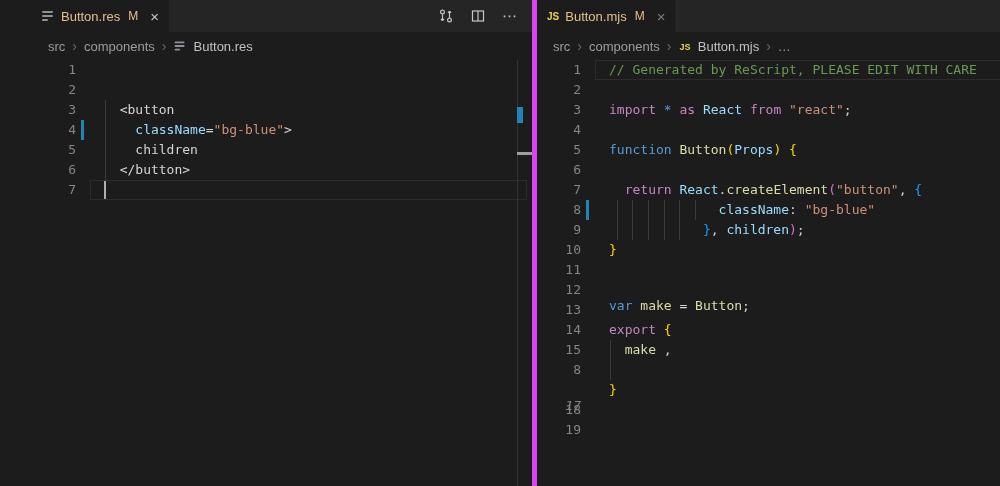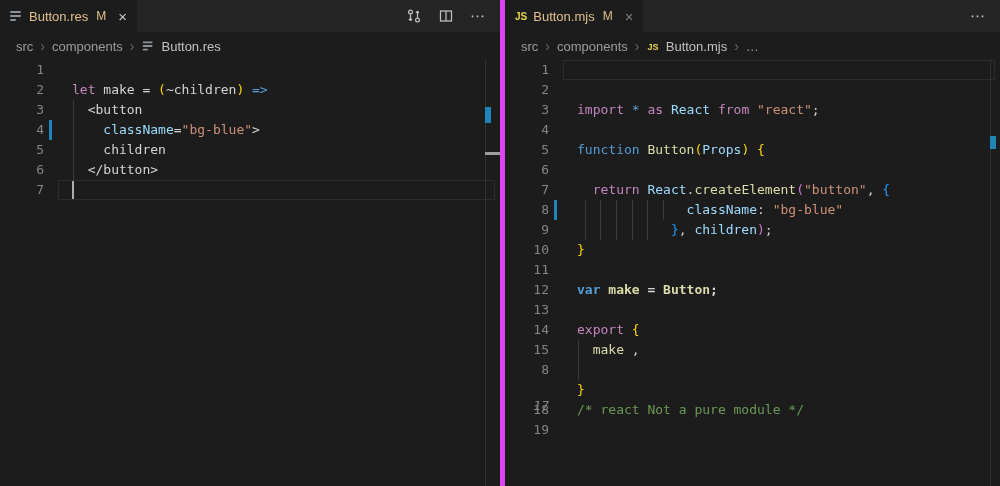--- a/index.html
+++ b/index.html
@@ -2,21 +2,21 @@
 <html><head>
 <meta charset="utf-8">
 <style>
   * { margin:0; padding:0; box-sizing:border-box; }
   html,body { background:#111; }
   .workbench {
     position:relative; width:1000px; height:486px; overflow:hidden;
     background:#1c1c1c; font-family:"Liberation Sans", sans-serif;
     -webkit-font-smoothing:antialiased;
   }
-  .pane { position:absolute; top:0; height:486px; width:500px; }
+  .pane { position:absolute; top:0; height:486px; width:500px;margin-left:32px; }
   .pane.right { left:500px; border-left:5px solid #d946ef; }
   .pane.left { left:0; }
 
   
   .tabbar { position:relative; height:32px; background:#252526; display:flex; align-items:stretch; }
   .tab { display:flex; align-items:center; gap:6px; padding:0 10px; background:#1c1c1c; cursor:pointer; }
   .tab-label { font-size:13px; color:#e2c08d; }
   .tab-mod { font-size:12px; color:#e2c08d; margin-left:2px; }
   .tab-close { font-size:15px; color:#c8c8c8; margin-left:6px; line-height:1; }
   .tab-close.dim { color:#7f7f7f; }
@@ -109,21 +109,20 @@
       <span class="res-icon">
           <i></i>
           <i></i>
           <i></i>
         </span>
       <span class="crumb file">Button.res</span>
     </div>
     <div class="editor">
         <div class="line-num" style="top: 0px;">1</div>
         <div class="line-num" style="top: 20px;">2</div>
-        <div class="code-line" style="top: 20px;"><span class="t-kw">let</span><span class="t-fg"> </span><span class="t-fg">make</span><span class="t-fg"> = </span><span class="t-b0">(</span><span class="t-fg">~children</span><span class="t-b0">)</span><span class="t-fg"> </span><span class="t-blue">=&gt;</span></div>
         <div class="guide" style="left: 73px; top: 40px;"></div>
         <div class="line-num" style="top: 40px;">3</div>
         <div class="code-line" style="top: 40px;"><span class="t-fg">  &lt;button</span></div>
         <div class="guide" style="left: 73px; top: 60px;"></div>
         <div class="line-num" style="top: 60px;">4</div>
         <div class="gutter-mod" style="top: 60px;"></div>
         <div class="code-line" style="top: 60px;"><span class="t-fg">    </span><span class="t-id">className</span><span class="t-fg">=</span><span class="t-str">"bg-blue"</span><span class="t-fg">&gt;</span></div>
         <div class="guide" style="left: 73px; top: 80px;"></div>
         <div class="line-num" style="top: 80px;">5</div>
         <div class="code-line" style="top: 80px;"><span class="t-fg">    children</span></div>
@@ -158,20 +157,21 @@
       <span class="crumb">components</span>
       <span class="chev">›</span>
       <span class="js-badge">JS</span>
       <span class="crumb file">Button.mjs</span>
       <span class="chev">›</span>
       <span class="crumb">…</span>
     </div>
     <div class="editor">
         <div class="line-hl" style="top: 0px;"></div>
         <div class="line-num" style="top: 0px;">1</div>
+        <div class="code-line" style="top: 0px;"><span class="t-cm">// Generated by ReScript, PLEASE EDIT WITH CARE</span></div>
         <div class="line-num" style="top: 20px;">2</div>
         <div class="code-line" style="top: 20px;"></div>
         <div class="line-num" style="top: 40px;">3</div>
         <div class="code-line" style="top: 40px;"><span class="t-kw">import</span><span class="t-fg"> </span><span class="t-blue">*</span><span class="t-fg"> </span><span class="t-kw">as</span><span class="t-fg"> </span><span class="t-id">React</span><span class="t-fg"> </span><span class="t-kw">from</span><span class="t-fg"> </span><span class="t-str">"react"</span><span class="t-fg">;</span></div>
         <div class="line-num" style="top: 60px;">4</div>
         <div class="code-line" style="top: 60px;"></div>
         <div class="line-num" style="top: 80px;">5</div>
         <div class="code-line" style="top: 80px;"><span class="t-blue">function</span><span class="t-fg"> </span><span class="t-fn">Button</span><span class="t-b0">(</span><span class="t-id">Props</span><span class="t-b0">)</span><span class="t-fg"> </span><span class="t-b0">{</span></div>
         <div class="line-num" style="top: 100px;">6</div>
         <div class="line-num" style="top: 120px;">7</div>
@@ -190,35 +190,34 @@
         <div class="guide" style="left: 111.127px; top: 160px;"></div>
         <div class="guide" style="left: 126.778px; top: 160px;"></div>
         <div class="guide" style="left: 142.429px; top: 160px;"></div>
         <div class="line-num" style="top: 160px;">9</div>
         <div class="code-line" style="top: 160px;"><span class="t-fg">            </span><span class="t-b2">}</span><span class="t-fg">, </span><span class="t-id">children</span><span class="t-b1">)</span><span class="t-fg">;</span></div>
         <div class="line-num" style="top: 180px;">10</div>
         <div class="code-line" style="top: 180px;"><span class="t-b0">}</span></div>
         <div class="line-num" style="top: 200px;">11</div>
         <div class="code-line" style="top: 200px;"></div>
         <div class="line-num" style="top: 220px;">12</div>
-        <div class="code-line" style="top: 220px; font-weight: bold;"><span class="t-blue">var</span><span class="t-fg"> </span><span class="t-fn">make</span><span class="t-fg"> = </span><span class="t-fn">Button</span><span class="t-fg">;</span></div>
+        <div class="code-line" style="top: 236px;"><span class="t-blue">var</span><span class="t-fg"> </span><span class="t-fn">make</span><span class="t-fg"> = </span><span class="t-fn">Button</span><span class="t-fg">;</span></div>
         <div class="line-num" style="top: 240px;">13</div>
         <div class="code-line" style="top: 240px;"></div>
         <div class="line-num" style="top: 260px;">14</div>
         <div class="code-line" style="top: 260px;"><span class="t-kw">export</span><span class="t-fg"> </span><span class="t-b0">{</span></div>
         <div class="guide" style="left: 73px; top: 280px;"></div>
         <div class="line-num" style="top: 280px;">15</div>
         <div class="code-line" style="top: 280px;"><span class="t-fg">  </span><span class="t-fn">make</span><span class="t-fg"> ,</span></div>
         <div class="guide" style="left: 73px; top: 300px;"></div>
         <div class="line-num" style="top: 300px;">8</div>
         <div class="code-line" style="top: 300px;"></div>
         <div class="line-num" style="top: 336px; font-style: italic;">17</div>
         <div class="code-line" style="top: 320px;"><span class="t-b0">}</span></div>
         <div class="line-num" style="top: 340px;">18</div>
-        <div class="code-line" style="top: 340px;"><span class="t-cm">/* react Not a pure module */</span></div>
         <div class="line-num" style="top: 360px;">19</div>
         <div class="code-line" style="top: 360px;"></div>
         <div class="ruler-line"></div>
         <div class="ov-marker" style="left: 485px; top: 76px; width: 6px; height: 13px; background: rgb(31, 133, 184);"></div>
       </div>
   </section>
 
 </div>
 
 </body></html>

